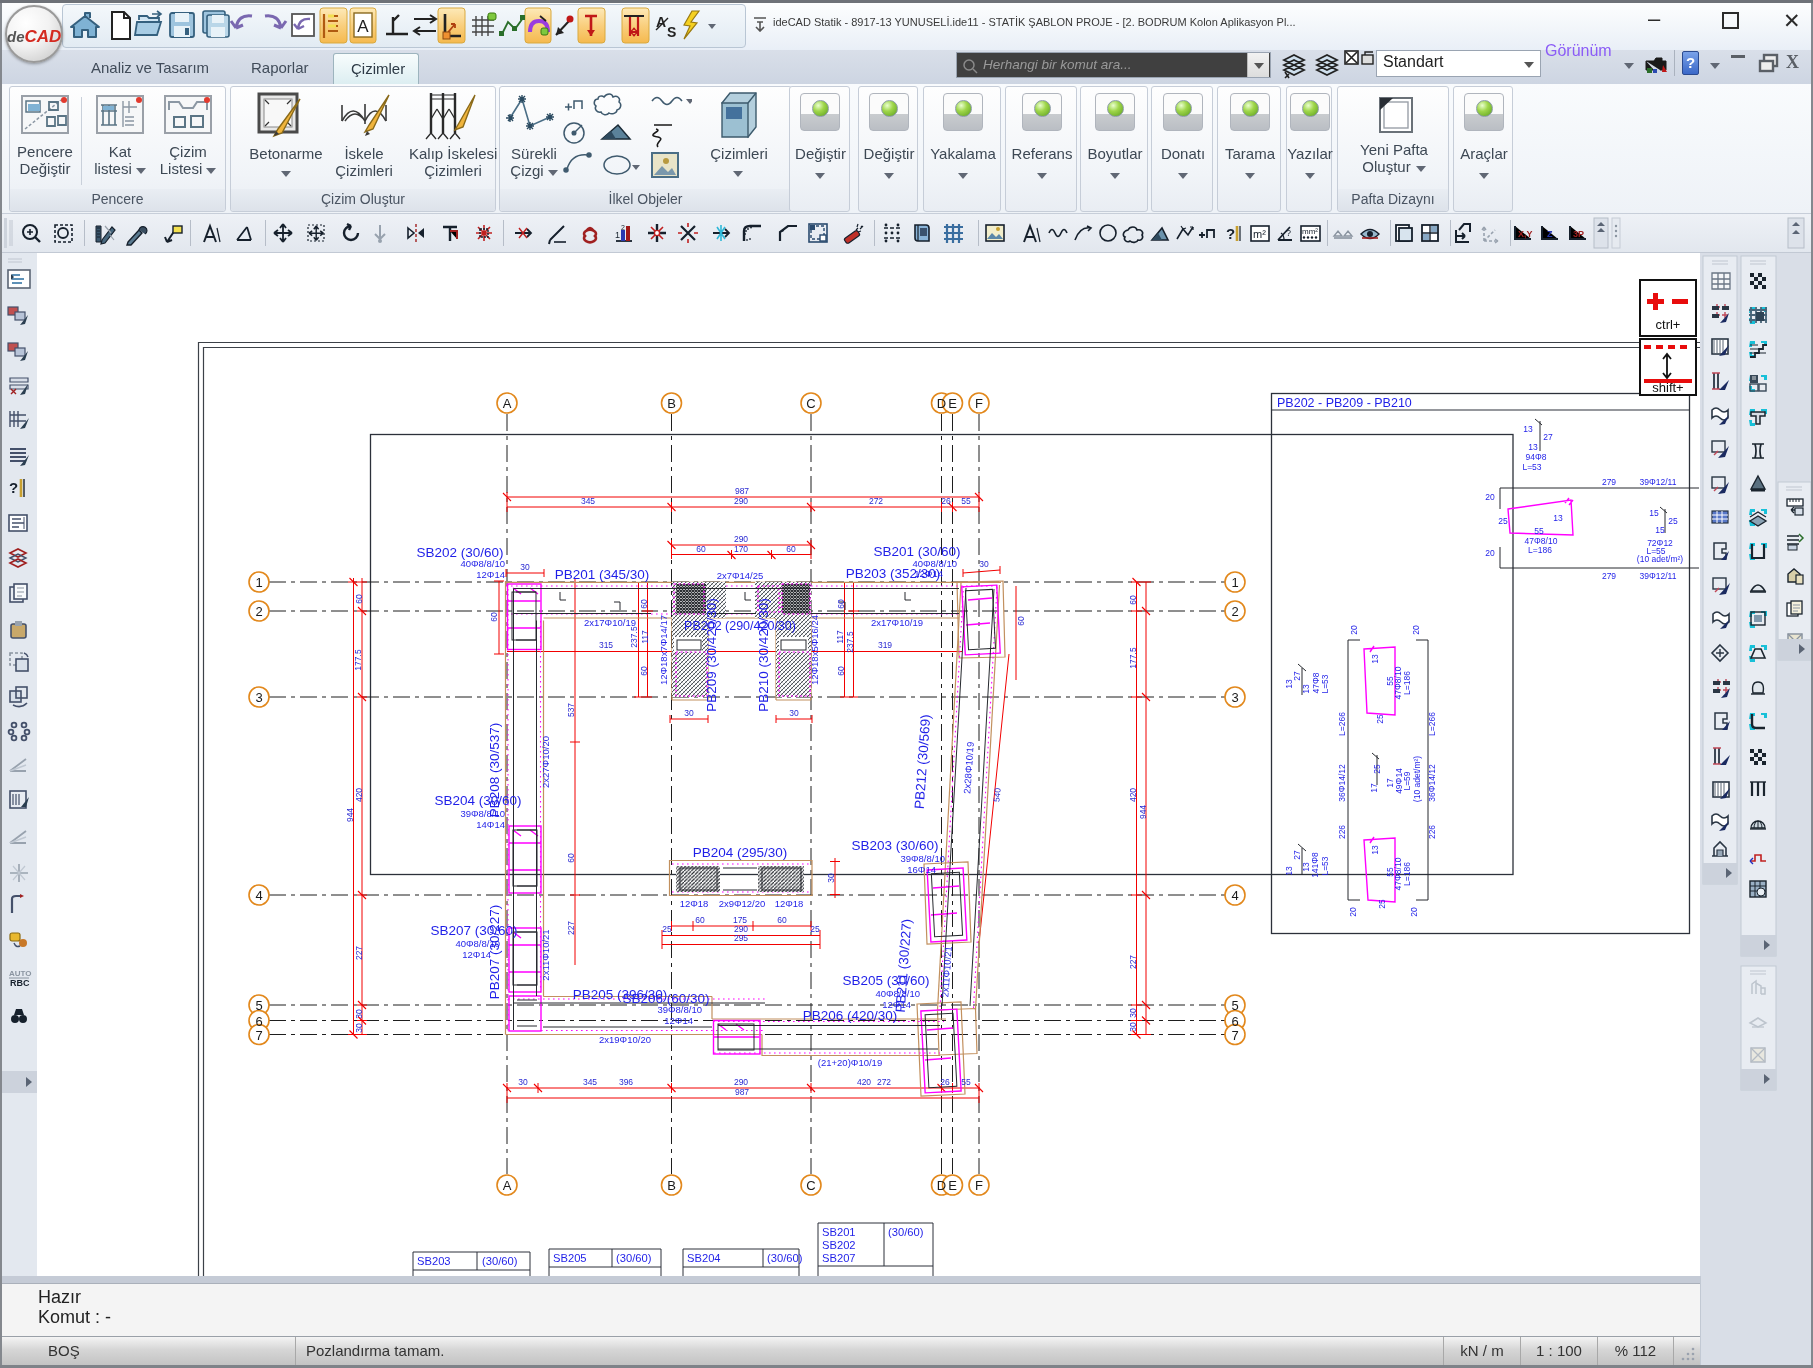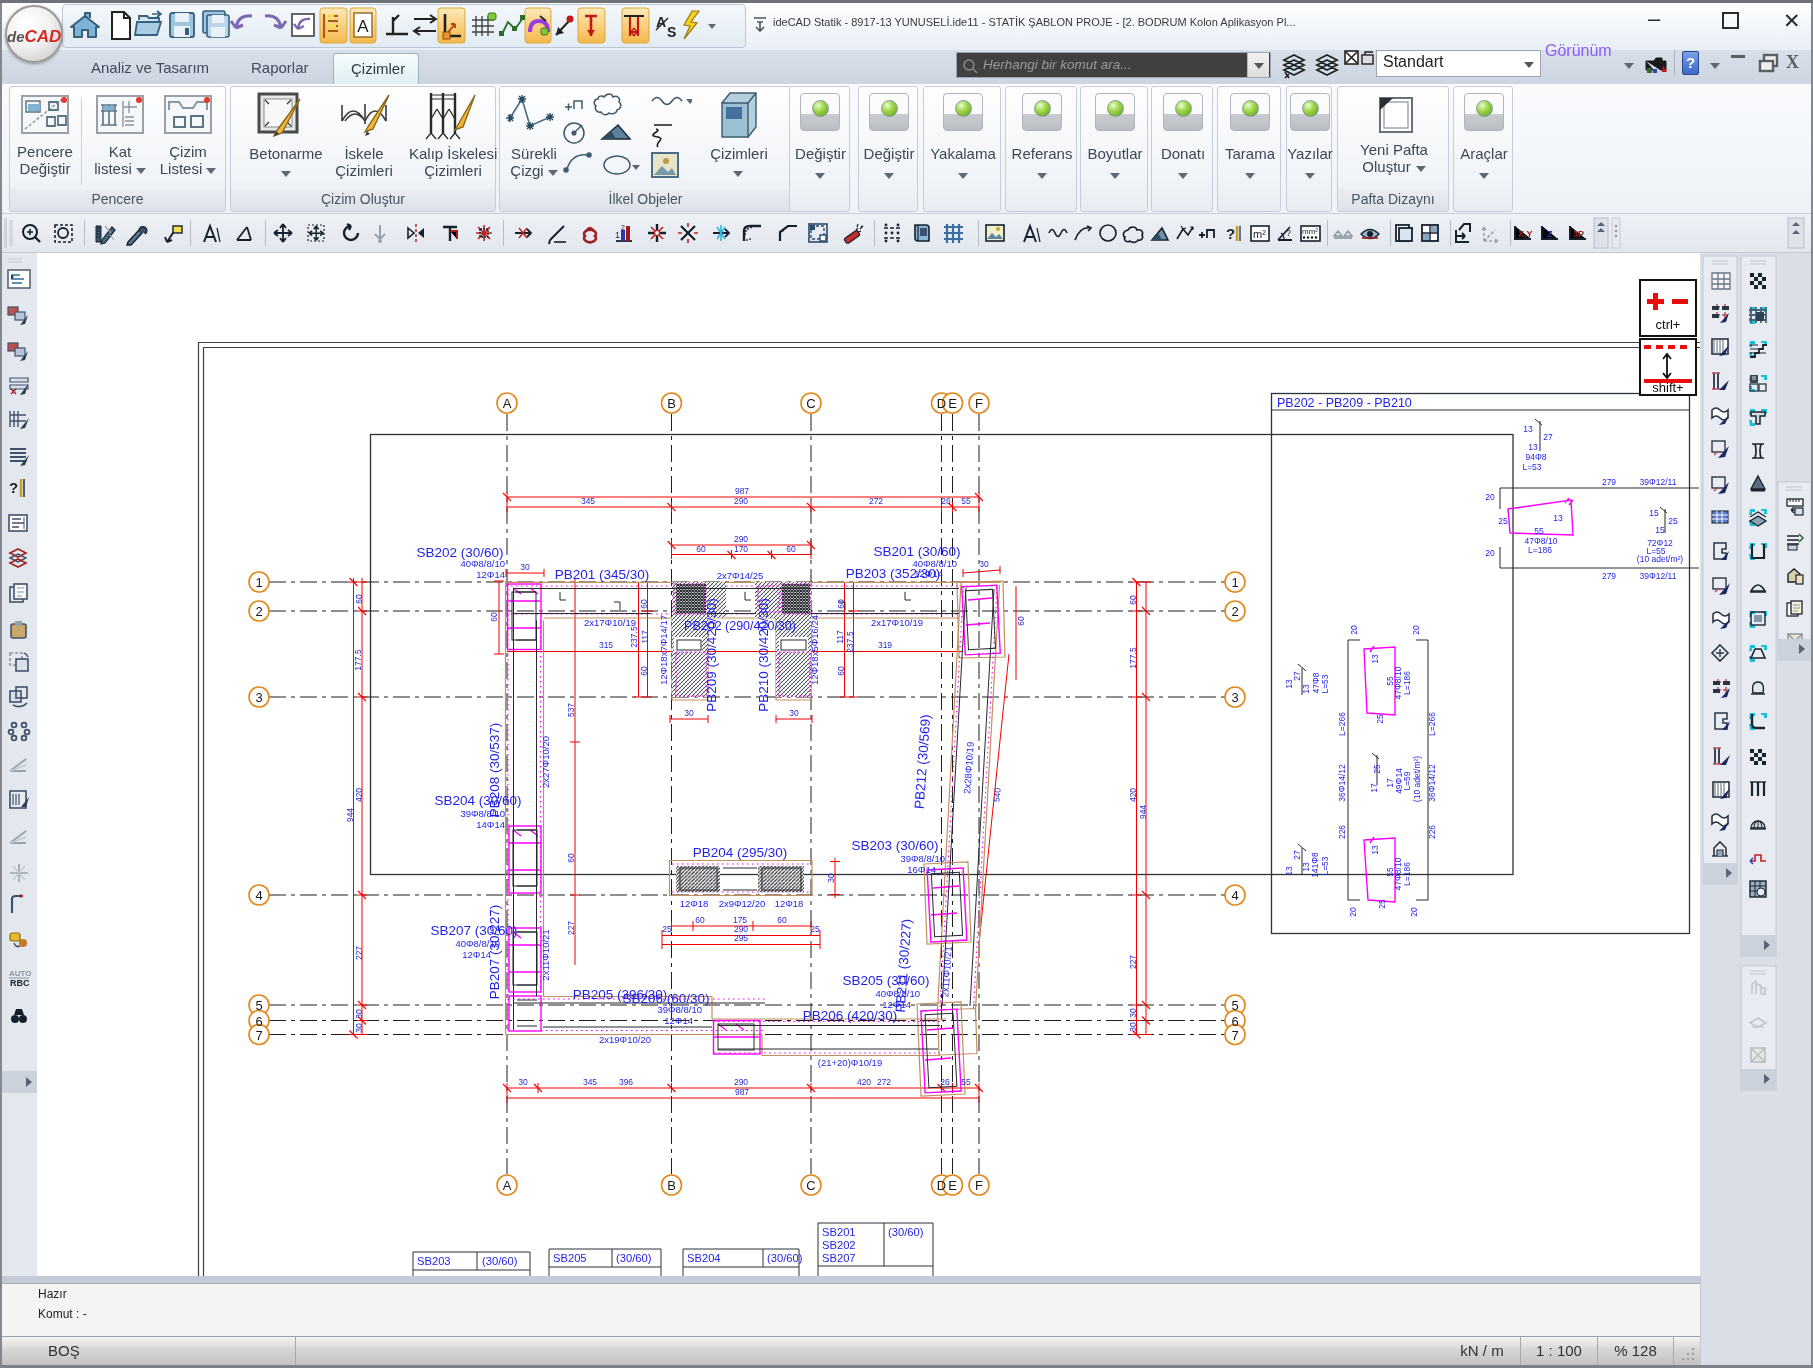--- a/index.html
+++ b/index.html
@@ -35,21 +35,21 @@
   
   #toolbar { left:2px; top:214px; width:1809px; height:39px; background:linear-gradient(#eef1f6,#e2e7ee); border-bottom:1px solid #c2c9d4; }
   
   #leftbar { left:2px; top:253px; width:35px; height:1030px; background:linear-gradient(90deg,#eef1f6,#dfe4ec); border-right:1px solid #c2c9d4; }
   
   #canvas { left:37px; top:253px; width:1663px; height:1023px; background:#ffffff; overflow:hidden; }
   
   #rightarea { left:1700px; top:253px; width:111px; height:1030px; background:#d9dee7; }
   
   #cmdstrip { left:2px; top:1276px; width:1809px; height:7px; background:#c5cbd6; }
-  #cmdpanel { left:2px; top:1283px; width:1809px; height:53px; background:#f4f4f4; border-top:1px solid #aab0ba; font-size:12px; color:#222; }
+  #cmdpanel { left:2px; top:1283px; width:1809px; height:53px; background:#f4f4f4; border-top:1px solid #aab0ba; font-size:18px; color:#222; }
   
   #statusbar { left:2px; top:1336px; width:1809px; height:29px; background:linear-gradient(#f4f4f4,#d6d6d6 45%,#c3c3c3); border-top:1px solid #9aa0a8; font-size:15px; color:#333; }
   #statusbottom { left:0px; top:1365px; width:1813px; height:3px; background:#7e8288; }
   .sseg { position:absolute; top:0; height:29px; line-height:28px; border-right:1px solid #a8a8a8; padding-left:10px; }
 </style>
 </head>
 <body>
 <div class="abs" id="frame-top"></div>
 <div class="abs" id="frame-left"></div>
 <div class="abs" id="frame-right"></div>
@@ -1713,23 +1713,24 @@
 </svg>
 </div>
 
 <div class="abs" id="cmdstrip"></div>
 <div class="abs" id="cmdpanel">
   <div class="abs" style="left:36px; top:3px;">Hazır</div>
   <div class="abs" style="left:36px; top:23px;">Komut : -</div>
 </div>
 <div class="abs" id="statusbar">
   <div class="sseg" style="left:36px; width:258px;">BOŞ</div>
+  <div class="sseg" style="left:294px; width:1148px;">Pozlandırma tamam.</div>
   <div class="sseg" style="left:1442px; width:77px; text-align:center; padding-left:0;">kN / m</div>
   <div class="sseg" style="left:1519px; width:77px; text-align:center; padding-left:0;">1 : 100</div>
-  <div class="sseg" style="left:1596px; width:76px; text-align:center; padding-left:0;">% 128</div>
+  <div class="sseg" style="left:1596px; width:76px; text-align:center; padding-left:0;">% 112</div>
 </div>
 <div class="abs" id="statusbottom"></div>
 <div class="abs" style="left:1700px; top:1276px; width:111px; height:89px; background:#d9dee7; border-left:1px solid #c2c9d4;"></div>
 <svg class="abs" style="left:1680px; top:1346px;" width="16" height="16">
     <g fill="#9aa2ae">
       <circle cx="13" cy="3" r="1.3"></circle>
       <circle cx="8" cy="8" r="1.3"></circle>
       <circle cx="13" cy="8" r="1.3"></circle>
       <circle cx="3" cy="13" r="1.3"></circle>
       <circle cx="8" cy="13" r="1.3"></circle>

